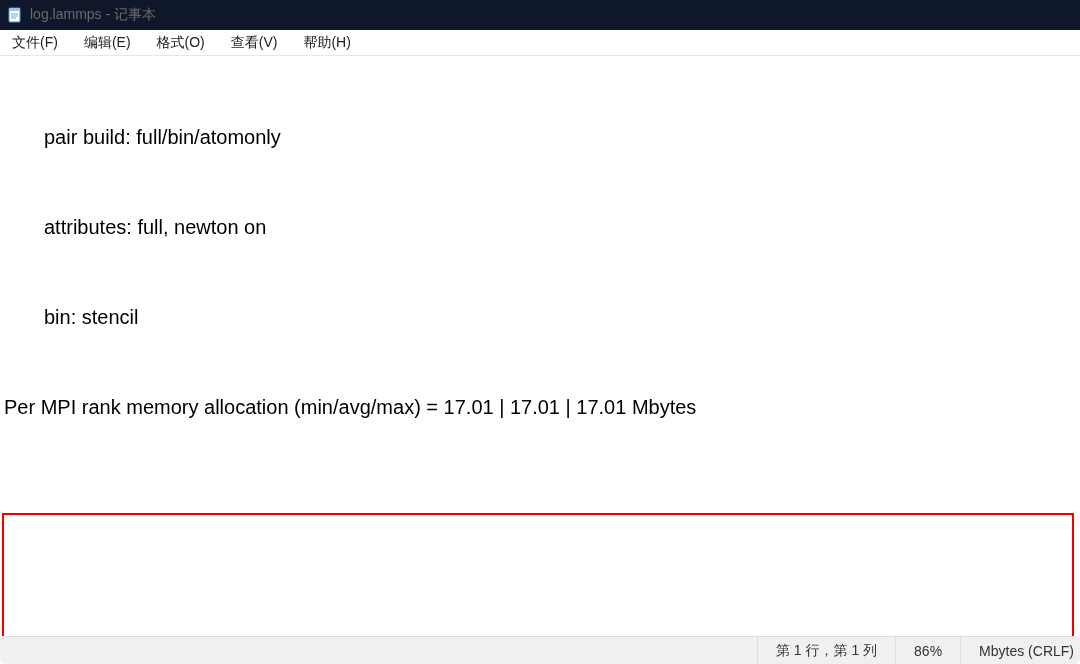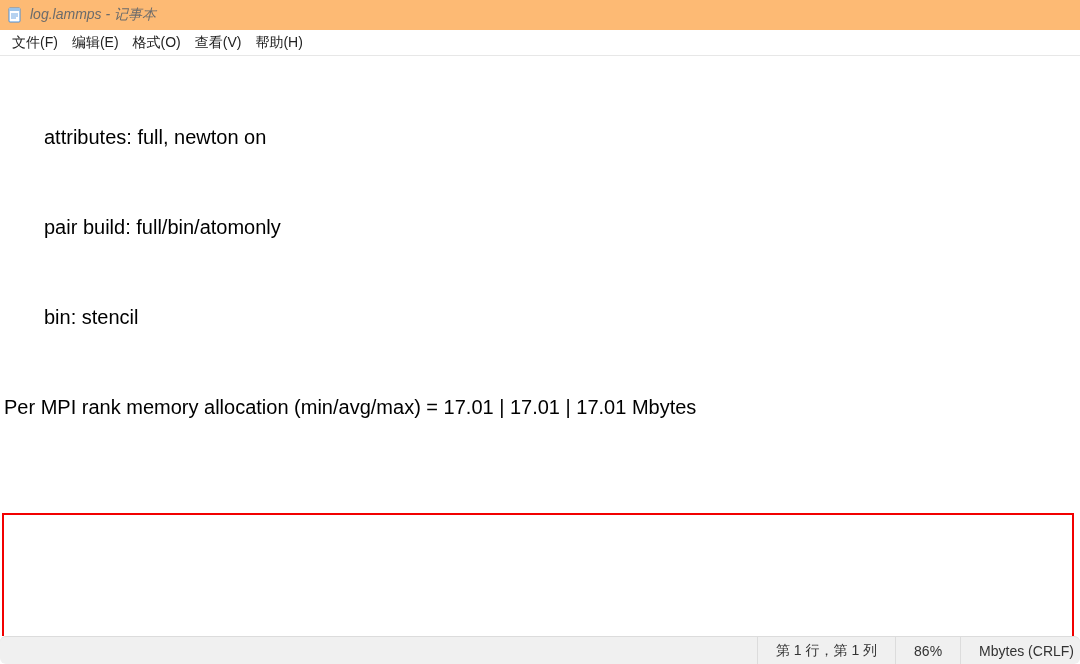--- a/index.html
+++ b/index.html
@@ -13,40 +13,39 @@
       width: 1080px;
       height: 664px;
       overflow: hidden;
       position: relative;
     }
     .titlebar {
       height: 30px;
       display: flex;
       align-items: center;
       padding: 0 6px;
-      background: #fdba74;
+      background: #0f172a;
       font-size: 14px;
       color: #6b6b6b;
-      font-style: italic;
     }
     .titlebar .icon {
       width: 18px;
       height: 18px;
       margin-right: 6px;
       display: inline-flex;
       align-items: center;
       justify-content: center;
     }
     .titlebar .icon svg { width: 16px; height: 16px; }
     .menubar {
       height: 26px;
       display: flex;
       align-items: center;
       padding: 0 6px;
-      gap: 2px;
+      gap: 14px;
       font-size: 14px;
       color: #222;
       border-bottom: 1px solid #e7e7e7;
     }
     .menubar .menu-item {
       padding: 2px 6px;
       cursor: default;
     }
     .content {
       padding: 6px 2px 0 2px;
@@ -107,22 +106,22 @@
 
 <div class="menubar">
   <div class="menu-item">文件(F)</div>
   <div class="menu-item">编辑(E)</div>
   <div class="menu-item">格式(O)</div>
   <div class="menu-item">查看(V)</div>
   <div class="menu-item">帮助(H)</div>
 </div>
 
 <div class="content">
+  <div class="indent-block">pair build: full/bin/atomonly</div>
   <div class="indent-block">attributes: full, newton on</div>
-  <div class="indent-block">pair build: full/bin/atomonly</div>
   <div class="indent-block">bin: stencil</div>
   <div class="no-indent">Per MPI rank memory allocation (min/avg/max) = 17.01 | 17.01 | 17.01 Mbytes</div>
 
   <div class="highlight-box">
     
     
     
   </div>
 
   

